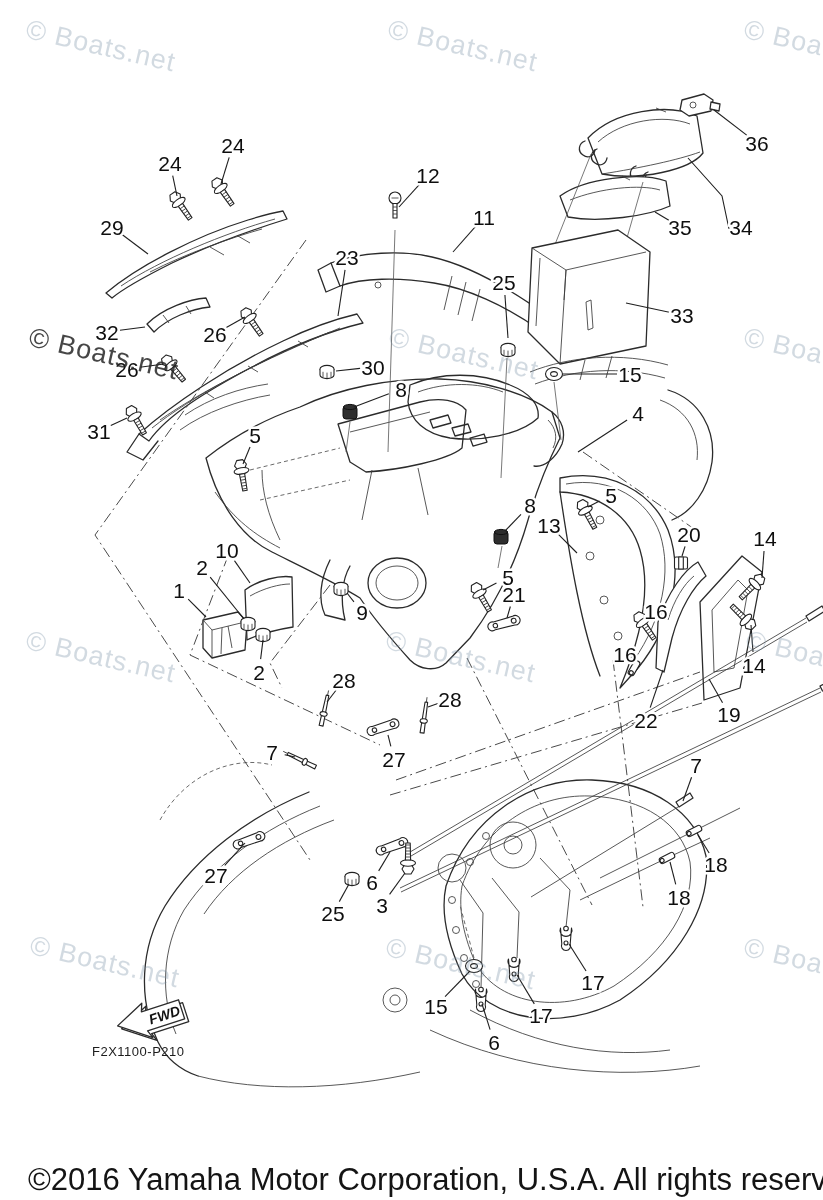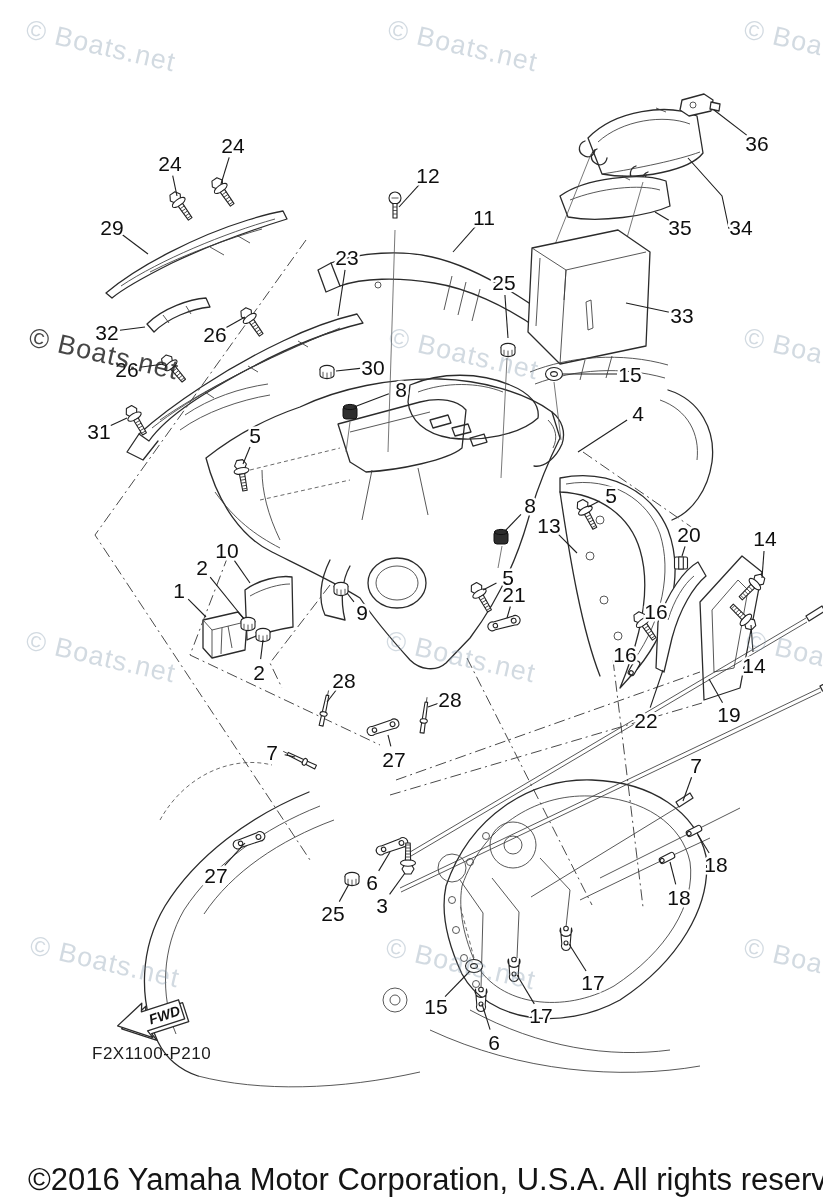--- a/index.html
+++ b/index.html
@@ -14,21 +14,21 @@
   svg .axis{stroke:#555;stroke-width:0.8;fill:none;}
   svg .fast{stroke:#222;stroke-width:1.1;fill:#fff;stroke-linejoin:round;}
   svg .fastdark{stroke:#111;stroke-width:1;fill:#2e2e2e;}
   svg .leader{stroke:#1f1f1f;stroke-width:1.1;fill:none;}
   svg .callout{font-family:"Liberation Sans",sans-serif;font-size:21px;fill:#0e0e0e;
                text-anchor:middle;paint-order:stroke;stroke:#ffffff;stroke-width:5px;}
   .wm-layer{position:absolute;left:0;top:0;width:100%;height:100%;pointer-events:none;}
   .wm{position:absolute;font-size:27px;letter-spacing:1px;color:rgba(123,148,168,0.34);
       transform:rotate(13deg);transform-origin:0 0;white-space:nowrap;}
   .wm.dark{color:rgba(38,38,38,0.85);}
-  .diagram-code{position:absolute;left:92px;top:1044px;font-size:17px;color:#1c1c1c;letter-spacing:.5px;}
+  .diagram-code{position:absolute;left:92px;top:1044px;font-size:13px;color:#1c1c1c;letter-spacing:.5px;}
   .copyright{position:absolute;left:28px;top:1162px;font-size:31px;color:#141414;white-space:nowrap;}
   .fwd-label{font-family:"Liberation Sans",sans-serif;font-size:14px;font-weight:bold;font-style:italic;fill:#111;}
 </style>
 </head>
 <body>
 
 <div class="page">
 
   <svg class="diagram" width="823" height="1200" viewBox="0 0 823 1200">
 

